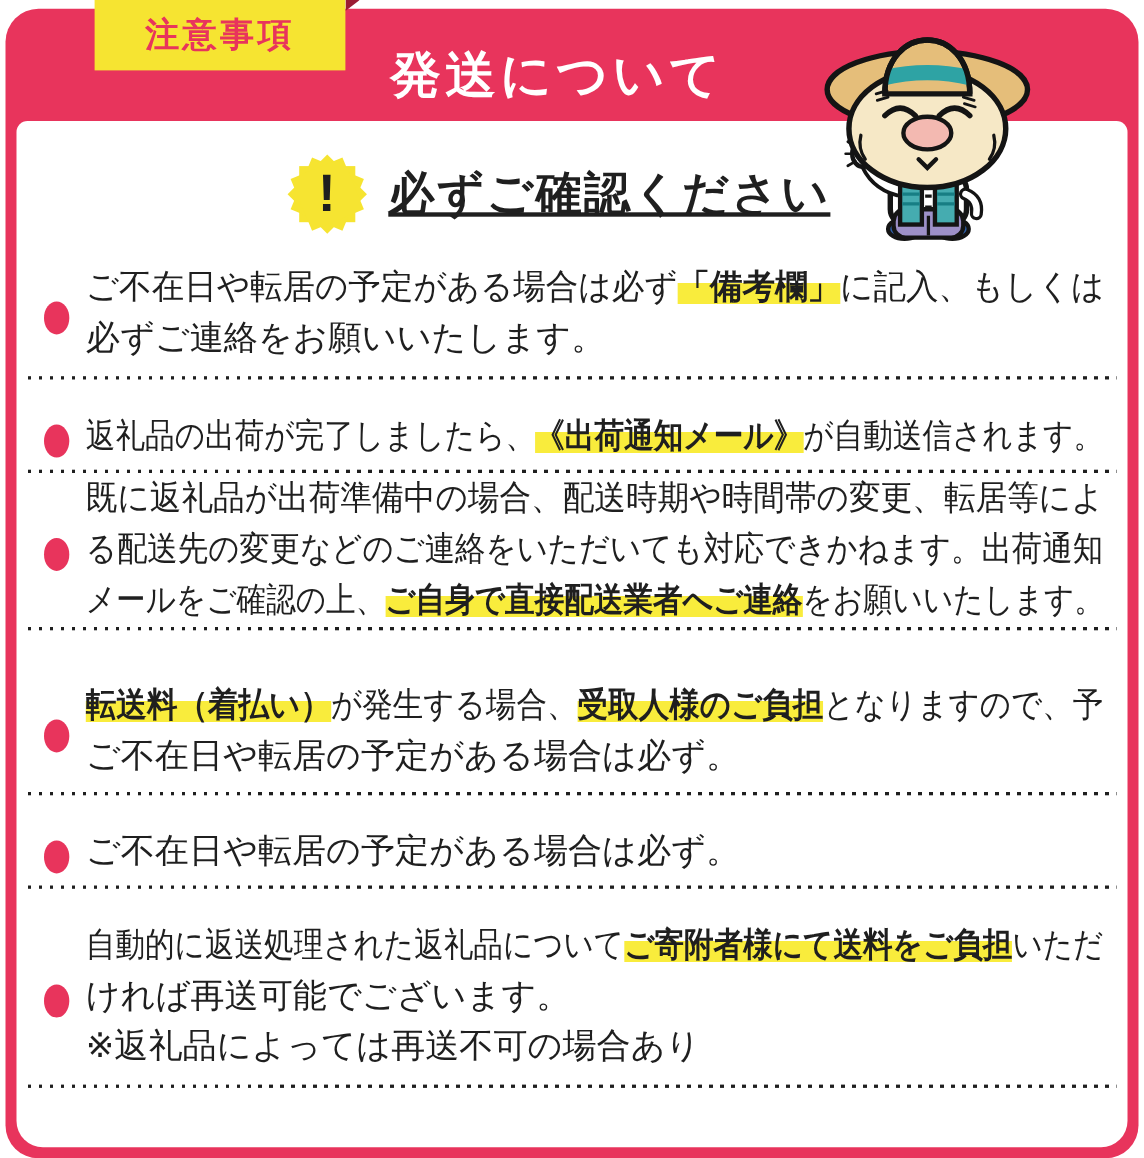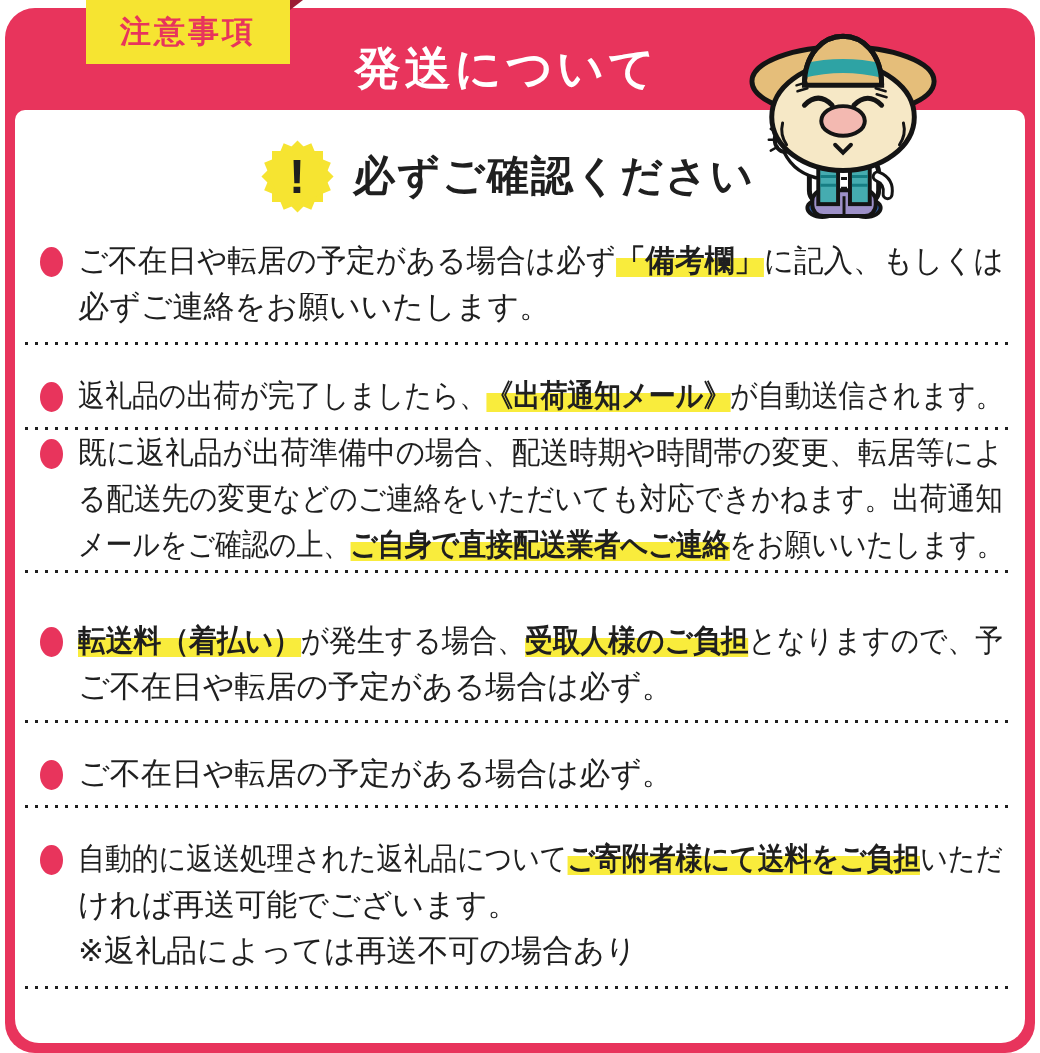--- a/index.html
+++ b/index.html
@@ -7,41 +7,41 @@
     --fold:#9B1C33; --text:#1F1F1F; --paper:#FFFFFF; --outline:#141414;
   }
   *{margin:0;padding:0;box-sizing:border-box;}
   html,body{width:1040px;height:1053px;background:#fff;overflow:hidden;
     font-family:"Liberation Sans","DejaVu Sans",sans-serif;color:var(--text);}
   .frame{position:absolute;left:5px;top:8px;width:1030px;height:1045px;
     background:var(--accent);border-radius:30px;}
   .content{position:absolute;left:10px;top:102px;width:1010px;height:933px;
     background:var(--paper);border-radius:10px 10px 24px 24px;overflow:hidden;}
   
-  .badge{position:absolute;left:81px;top:-8px;width:204px;height:64px;
+  .badge{position:absolute;left:81px;top:-8px;width:228px;height:64px;
     background:var(--badge_yellow);display:flex;align-items:center;justify-content:center;z-index:4;}
   .badge-label{color:var(--accent);font-size:31px;font-weight:800;letter-spacing:3px;}
   .badge-fold{position:absolute;right:-13px;top:0;width:13px;height:10px;
     background:var(--fold);clip-path:polygon(0 0,100% 0,0 100%);}
   
   .title{position:absolute;left:0;top:30px;width:1030px;text-align:center;
     padding-right:26px;color:#fff;font-size:46px;font-weight:800;letter-spacing:4px;z-index:1;}
   
   .confirm-row{display:flex;align-items:center;margin:30px 0 0 246px;height:72px;}
   .burst{position:relative;width:72px;height:72px;flex:0 0 72px;}
   .burst i{position:absolute;left:10.5px;top:10.5px;width:51px;height:51px;background:var(--badge_yellow);}
   .burst i:nth-child(2){transform:rotate(22.5deg);}
   .burst i:nth-child(3){transform:rotate(45deg);}
   .burst i:nth-child(4){transform:rotate(67.5deg);}
   .bang{position:absolute;inset:0;display:flex;align-items:center;justify-content:center;
     font-size:48px;font-weight:900;color:var(--text);}
-  .confirm-text{font-size:42px;font-weight:800;margin-left:20px;letter-spacing:2px;}
+  .confirm-text{font-size:42px;font-weight:800;margin-left:20px;letter-spacing:2px;text-decoration:underline;}
   
   .list{padding:0 22px 0 25px;}
-  .item{display:flex;align-items:flex-start;}
+  .item{display:flex;align-items:center;}
   .bullet{flex:0 0 23px;width:23px;height:30px;border-radius:50%;background:var(--accent);
     margin:9px 15px 0 0;}
   .text{flex:1;min-width:0;font-size:31px;line-height:46px;}
   .line{white-space:nowrap;transform-origin:left center;}
   .hl{font-weight:800;background:linear-gradient(to bottom,transparent 42%,var(--highlight) 42%,var(--highlight) 96%,transparent 96%);}
   .sep{height:3px;margin-left:-15px;width:990px;
     background:repeating-linear-gradient(to right,var(--text) 0 3px,transparent 3px 10px);}
   
   .mascot{position:absolute;left:742px;top:6px;width:198px;height:208px;z-index:5;}
   .s2{stroke:var(--outline);stroke-width:2.5px;}

